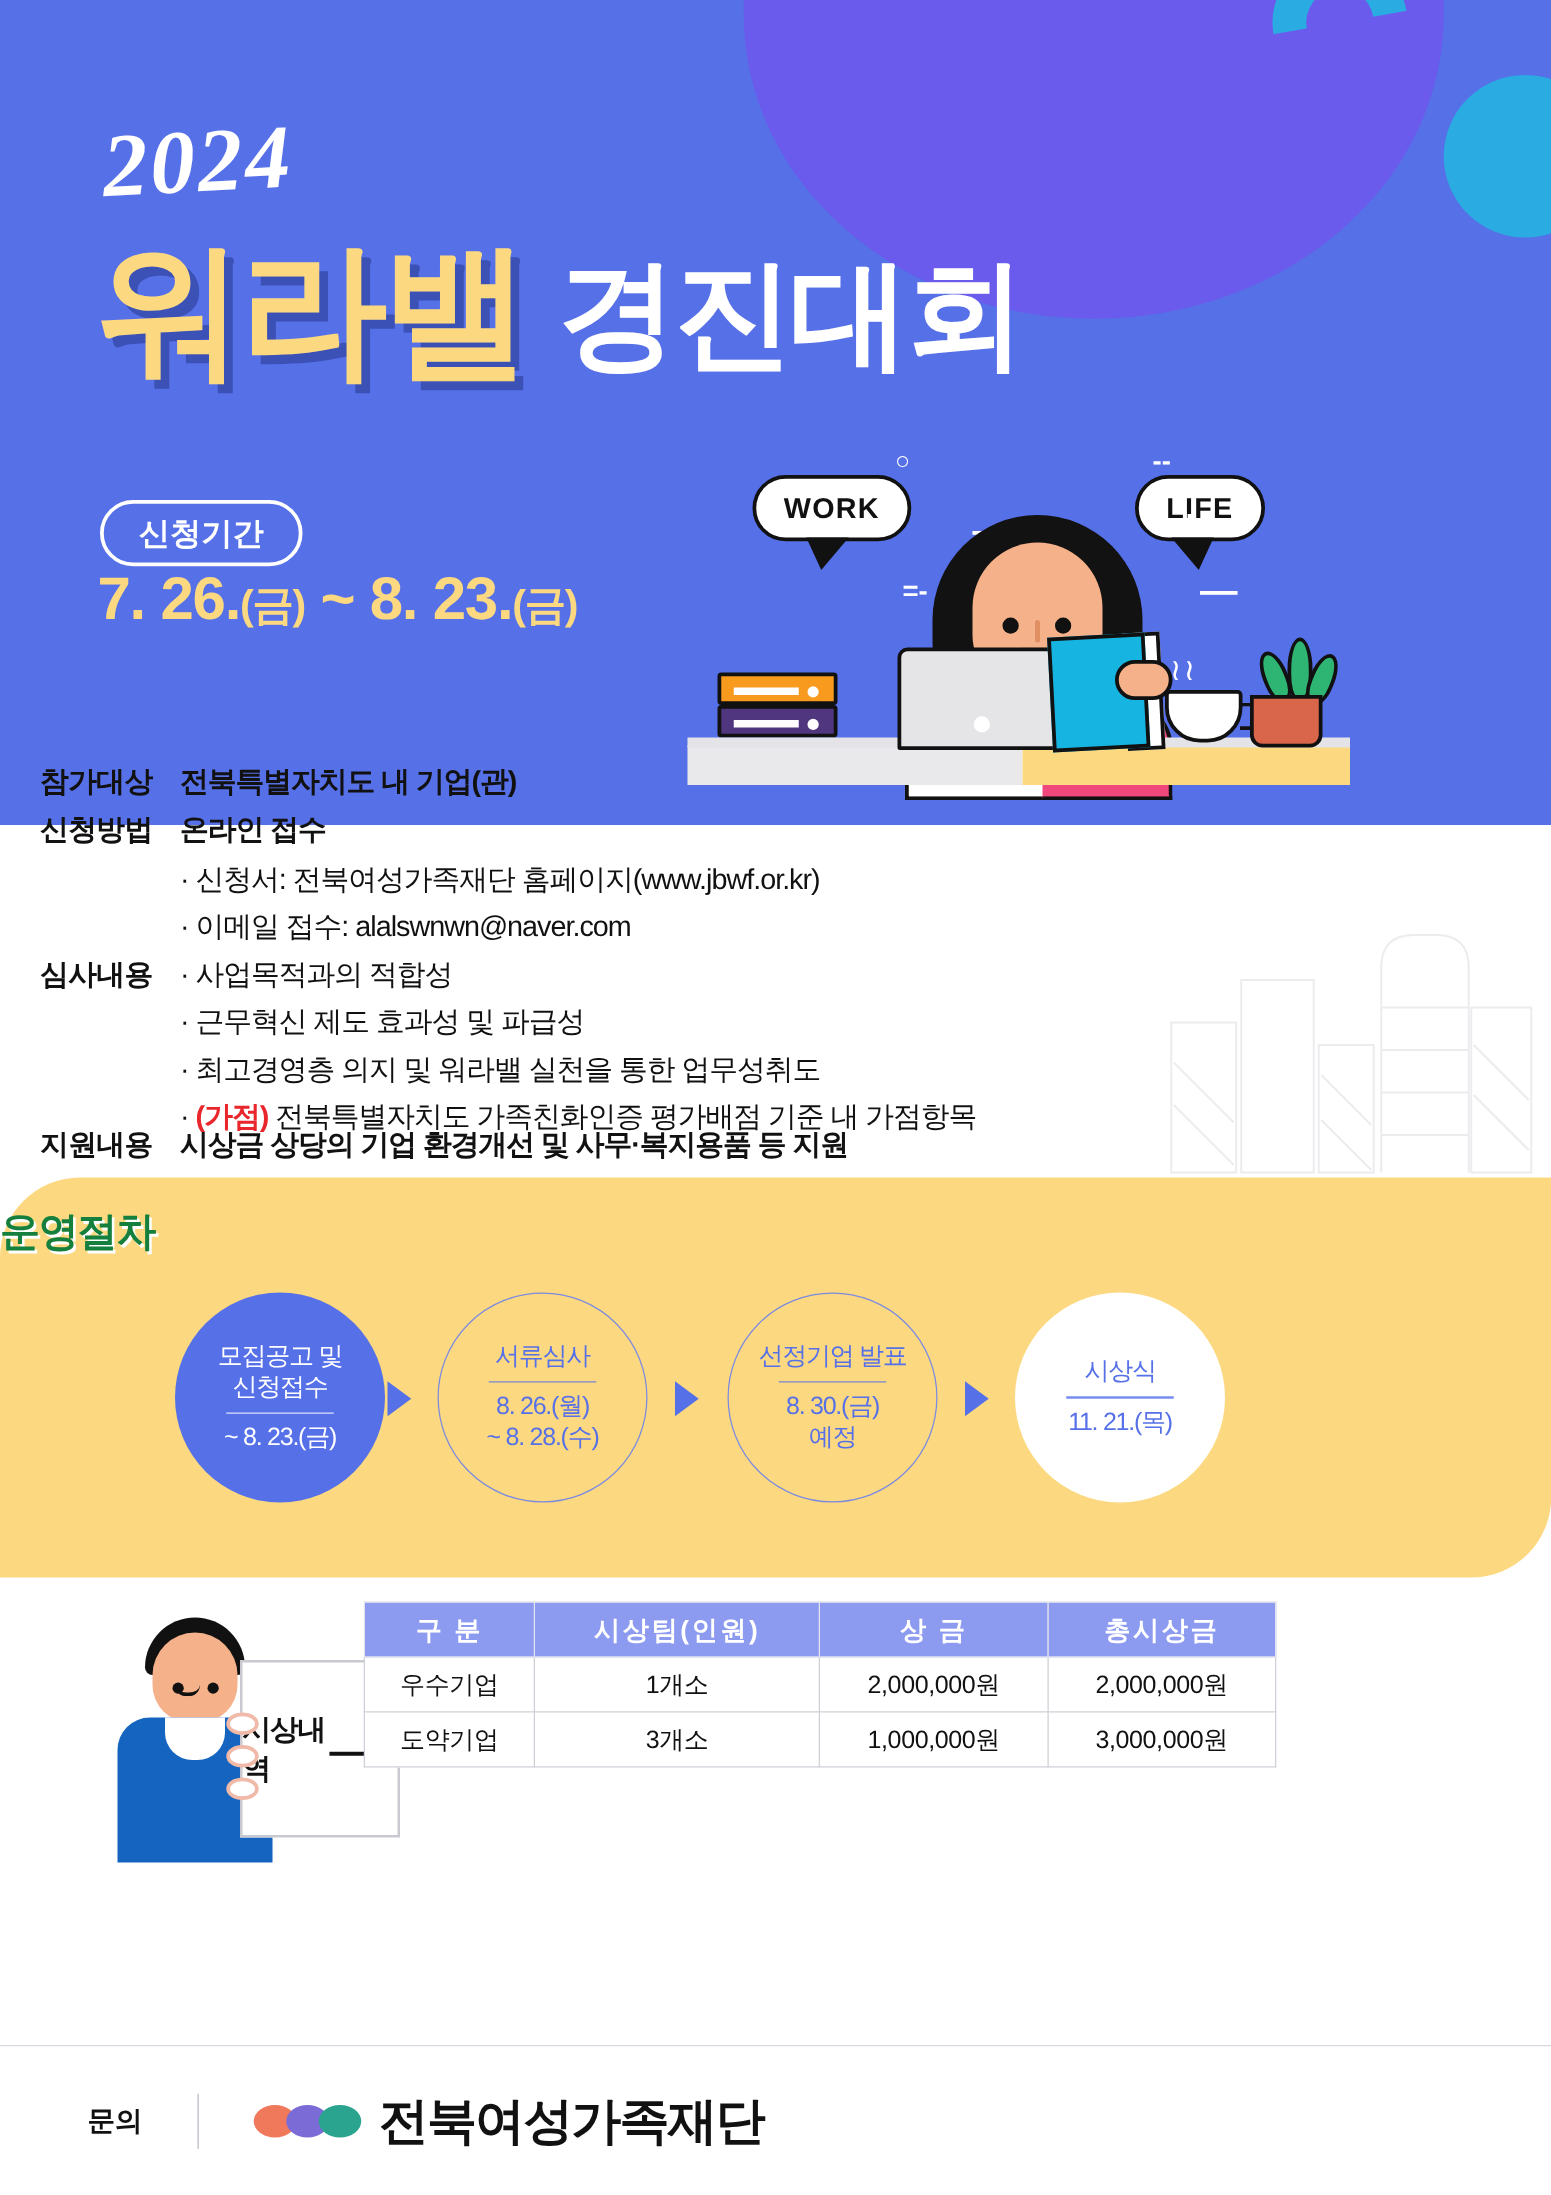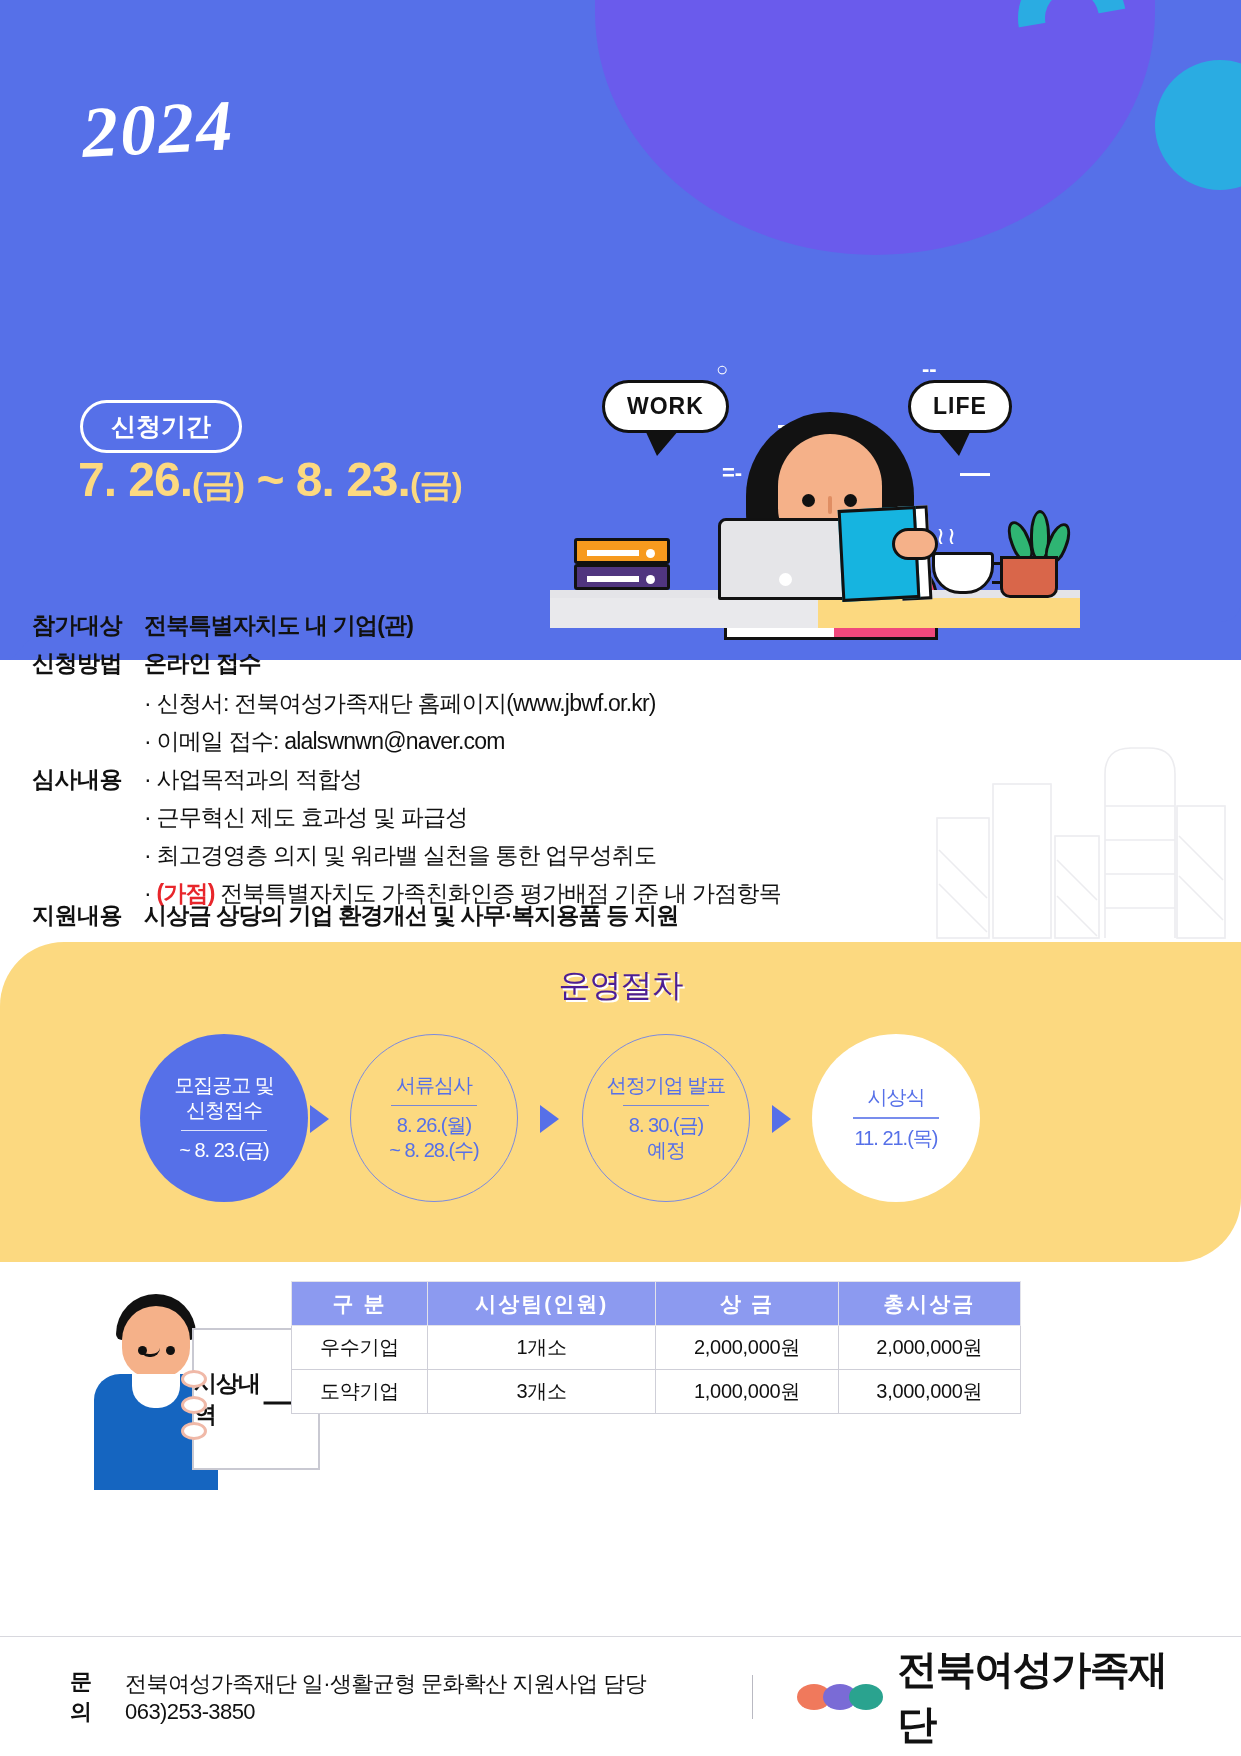--- a/index.html
+++ b/index.html
@@ -155,22 +155,22 @@
   .buildings { position:absolute; right:10px; top:740px; width:300px; height:200px; opacity:0.35; }
 
   
   .process {
     position:absolute; left:0; top:942px; width:1241px; height:320px;
     background:#fcd980;
     border-top-left-radius:64px; border-top-right-radius:0;
     border-bottom-right-radius:64px;
   }
   .process-title {
-    position:absolute; top:22px; left:0; width:100%; text-align:center;
-    font-size:32px; font-weight:normal; color:#4c1d95; letter-spacing:-1px;
+    position:absolute; top:22px; left:0; width:100%; text-align:left;
+    font-size:32px; font-weight:bold; color:#15803d; letter-spacing:-1px;
     text-shadow:2px 2px 0 #fff;
   }
   .circle {
     position:absolute; width:168px; height:168px; border-radius:50%;
     display:flex; flex-direction:column; align-items:center; justify-content:center;
     text-align:center; font-size:20px; letter-spacing:-1px; line-height:1.25;
   }
   .c-filled { background:#5670e8; color:#ffffff; }
   .c-outline { border:1.6px solid #7b8ae0; color:#5670e8; }
   .c-white { background:#ffffff; color:#5670e8; }
@@ -233,20 +233,24 @@
 
 <div class="hero">
   <div class="hero-clip">
     <div class="hero-blob1"></div>
     <div class="hero-blob2"></div>
     <div class="hero-blob3"></div>
   </div>
 
   <div class="year">2024</div>
 
+  <div class="title-row">
+    <span class="title-yellow">워라밸</span>
+    <span class="title-white">경진대회</span>
+  </div>
 
   <div class="period-pill">신청기간</div>
 
   <div class="period-date">
     <span>7. 26.</span><span class="small">(금)</span><span> ~ </span><span>8. 23.</span><span class="small">(금)</span>
   </div>
 
   <div class="illus">
     <div class="bubble bubble-work">WORK</div>
     <div class="bubble bubble-life">LIFE</div>
@@ -437,21 +441,20 @@
         <td>3개소</td>
         <td>1,000,000원</td>
         <td>3,000,000원</td>
       </tr>
     </tbody>
   </table>
 </div>
 
 <div class="footer">
   <span class="f-label">문의</span>
-  <span class="f-text">전북여성가족재단 일·생활균형 문화확산 지원사업 담당 063)253-3850</span>
   <span class="f-div"></span>
   <span class="f-logo-marks">
     <span class="f-blob" style="background:#f0795c;"></span>
     <span class="f-blob" style="background:#7a6bd6; margin-left:-8px;"></span>
     <span class="f-blob" style="background:#2aa38f; margin-left:-8px;"></span>
   </span>
   <span class="f-name">전북여성가족재단</span>
 </div>
 
 </body></html>

